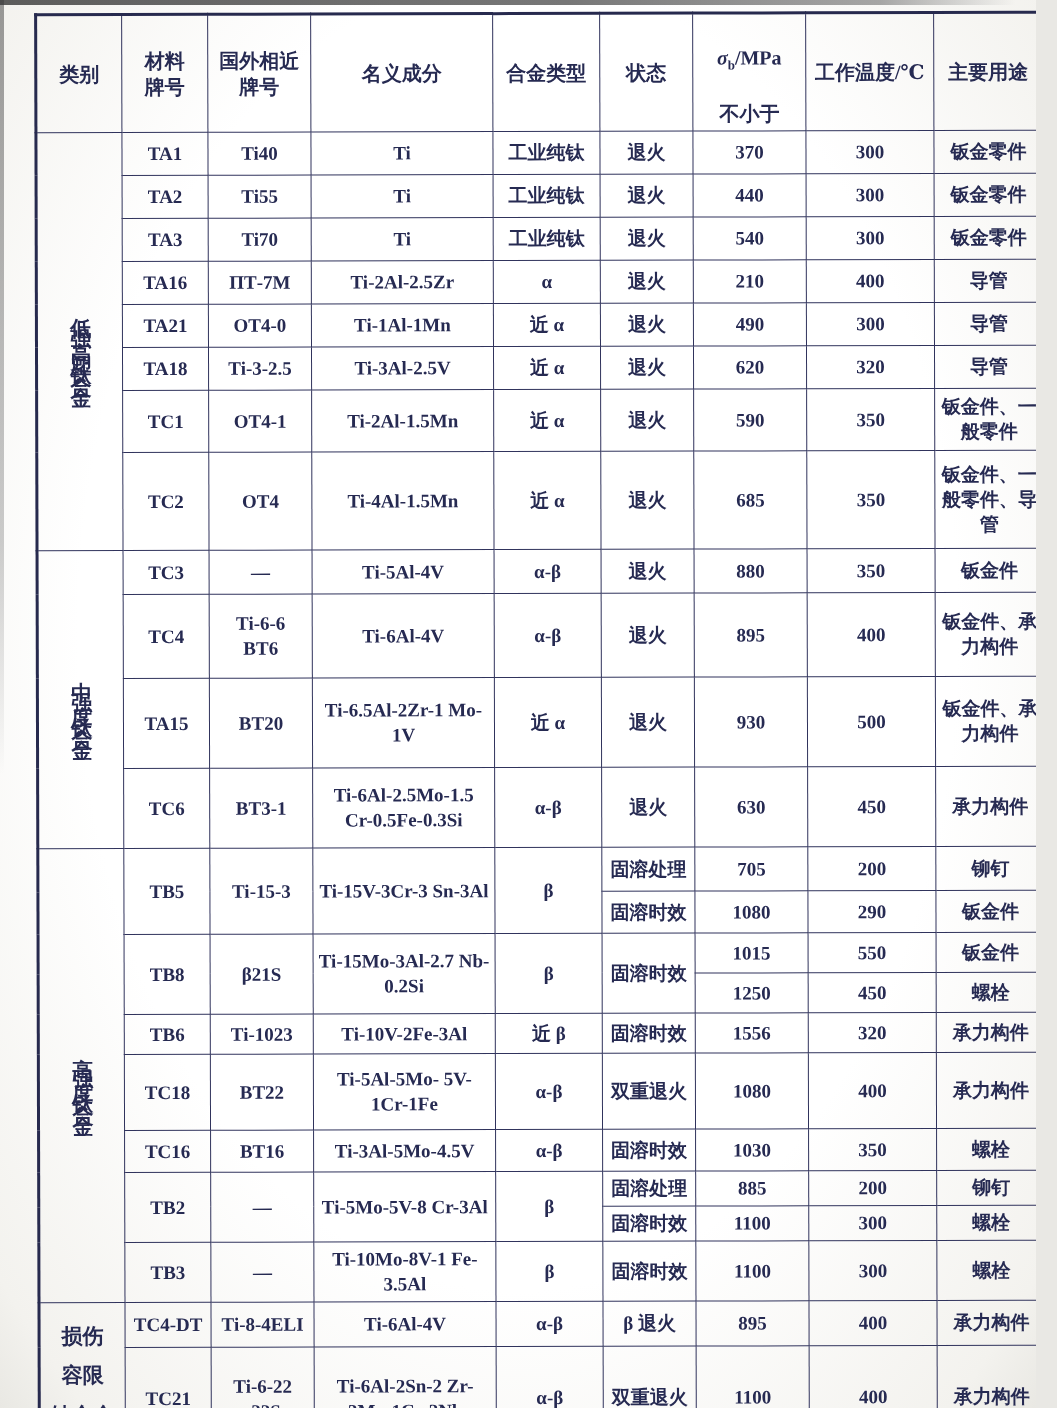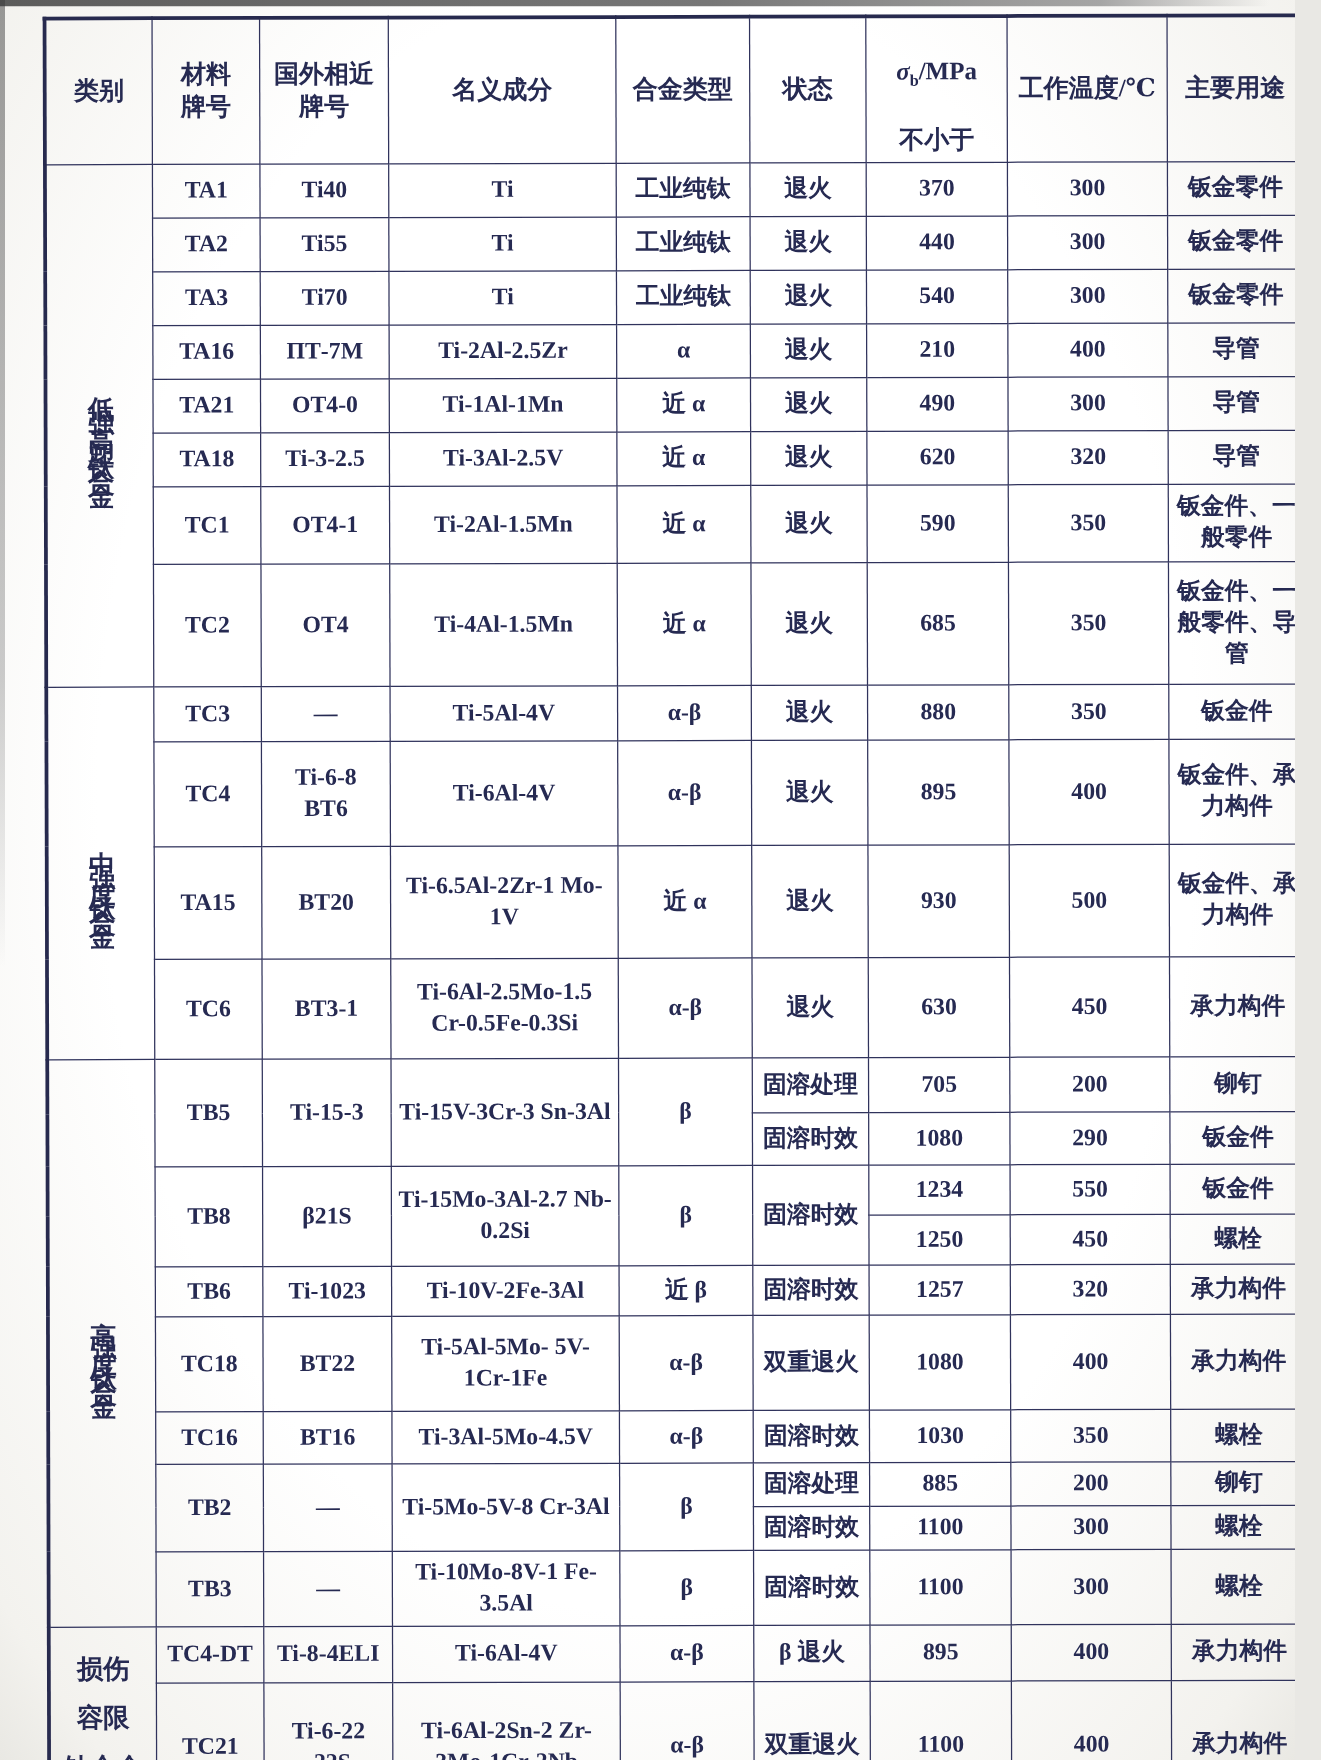--- a/index.html
+++ b/index.html
@@ -202,21 +202,21 @@
           <td class="foreign-cell">—</td>
           <td class="composition-cell">Ti-5Al-4V</td>
           <td class="type-cell">α-β</td>
           <td class="state-cell">退火</td>
           <td class="strength-cell">880</td>
           <td class="temp-cell">350</td>
           <td class="use-cell">钣金件</td>
         </tr>
         <tr style="height: 84px;">
           <td class="grade-cell">TC4</td>
-          <td class="foreign-cell">Ti-6-8
+          <td class="foreign-cell">Ti-6-6
 BT6</td>
           <td class="composition-cell">Ti-6Al-4V</td>
           <td class="type-cell">α-β</td>
           <td class="state-cell">退火</td>
           <td class="strength-cell">895</td>
           <td class="temp-cell">400</td>
           <td class="use-cell">钣金件、承力构件</td>
         </tr>
         <tr style="height: 90px;">
           <td class="grade-cell">TA15</td>
@@ -254,36 +254,36 @@
           <td class="strength-cell">1080</td>
           <td class="temp-cell">290</td>
           <td class="use-cell">钣金件</td>
         </tr>
         <tr style="height: 40px;">
           <td class="grade-cell" rowspan="2">TB8</td>
           <td class="foreign-cell" rowspan="2">β21S</td>
           <td class="composition-cell" rowspan="2">Ti-15Mo-3Al-2.7 Nb-0.2Si</td>
           <td class="type-cell" rowspan="2">β</td>
           <td class="state-cell" rowspan="2">固溶时效</td>
-          <td class="strength-cell">1234</td>
+          <td class="strength-cell">1015</td>
           <td class="temp-cell">550</td>
           <td class="use-cell">钣金件</td>
         </tr>
         <tr style="height: 40px;">
           <td class="strength-cell">1250</td>
           <td class="temp-cell">450</td>
           <td class="use-cell">螺栓</td>
         </tr>
         <tr style="height: 40px;">
           <td class="grade-cell">TB6</td>
           <td class="foreign-cell">Ti-1023</td>
           <td class="composition-cell">Ti-10V-2Fe-3Al</td>
           <td class="type-cell">近 β</td>
           <td class="state-cell">固溶时效</td>
-          <td class="strength-cell">1257</td>
+          <td class="strength-cell">1556</td>
           <td class="temp-cell">320</td>
           <td class="use-cell">承力构件</td>
         </tr>
         <tr style="height: 76px;">
           <td class="grade-cell">TC18</td>
           <td class="foreign-cell">BT22</td>
           <td class="composition-cell">Ti-5Al-5Mo- 5V-1Cr-1Fe</td>
           <td class="type-cell">α-β</td>
           <td class="state-cell">双重退火</td>
           <td class="strength-cell">1080</td>

